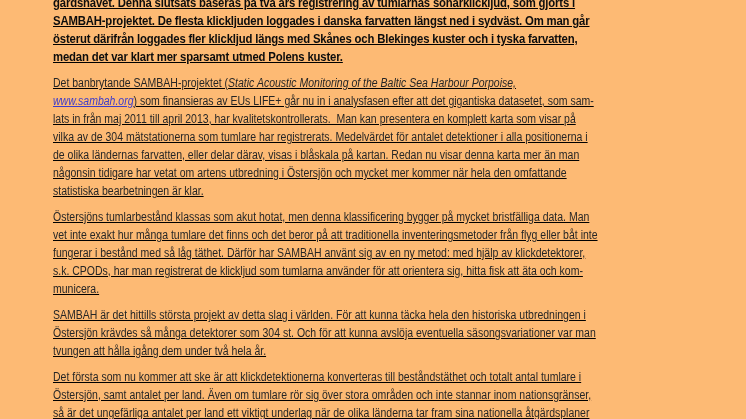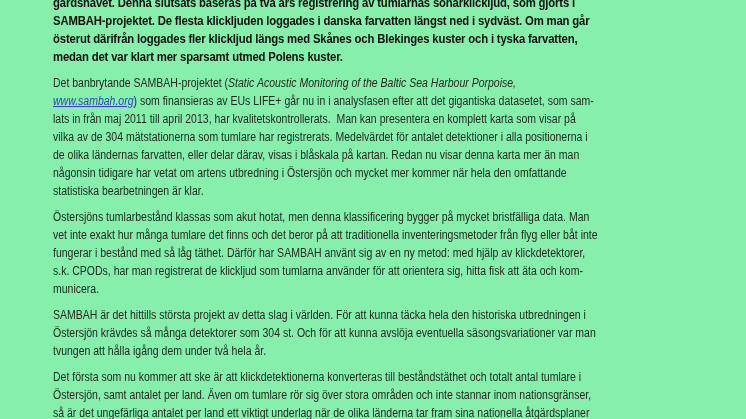--- a/index.html
+++ b/index.html
@@ -5,22 +5,23 @@
   html, body { margin: 0; padding: 0; }
   body {
     width: 746px; height: 419px;
     background: #ffffff;
     overflow: hidden;
     font-family: "Liberation Sans", "DejaVu Sans", sans-serif;
   }
   .page {
     position: relative;
     width: 746px; height: 419px;
-    background: #86efac;
+    background: #fdba74;
     overflow: hidden;
+    text-decoration: underline;
   }
   
   .column {
     width: 740px;
     margin-left: 53px;
     transform: scaleX(0.84);
     transform-origin: 0 0;
   }
   .lead {
     margin-top: -6px;

